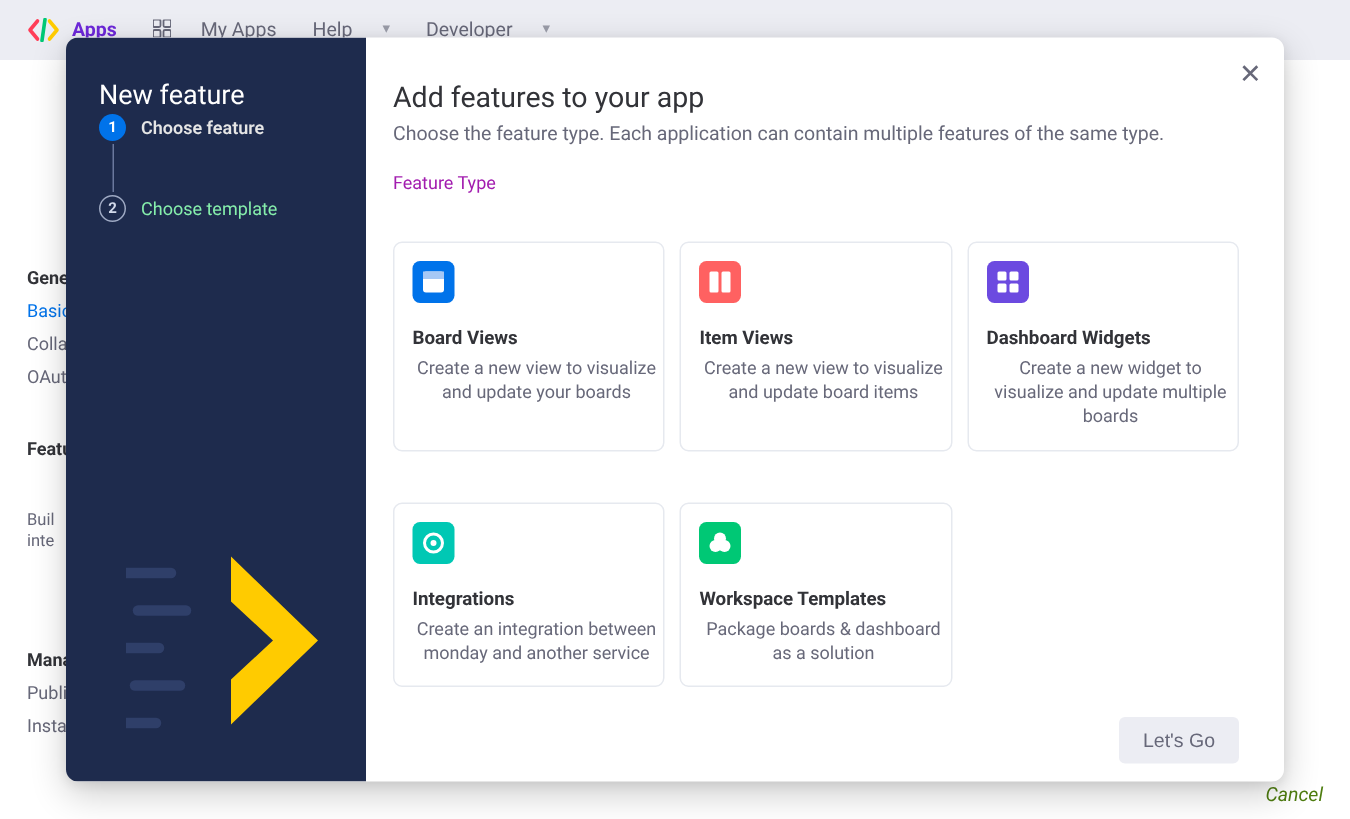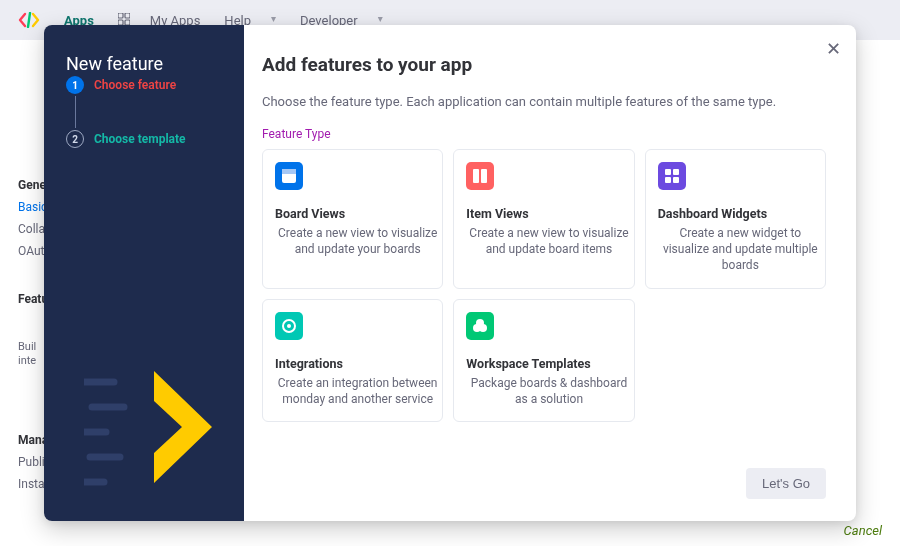--- a/index.html
+++ b/index.html
@@ -27,23 +27,23 @@
     align-items: center;
     gap: 24px;
     height: 40px;
     padding: 0 18px;
     background: #ecedf3;
     font-size: 13px;
   }
   .bg-logo {
     display: flex;
     align-items: center;
-    gap: 24px;
+    gap: 8px;
     font-weight: 700;
-    color: #0f766e;
+    color: #6d28d9;
   }
   .bg-logo svg { display: block; }
   .bg-nav-item {
     display: flex;
     align-items: flex-start;
     gap: 20px;
     color: #676879;
     cursor: pointer;
   }
   .bg-nav-item svg.grid { display: block; }
@@ -130,22 +130,22 @@
     border-radius: 50%;
     display: flex;
     align-items: center;
     justify-content: center;
     font-size: 10px;
     font-weight: 700;
     flex-shrink: 0;
   }
   .step-dot.active { background: #0073ea; color: #ffffff; }
   .step-dot.pending { background: transparent; border: 1.5px solid #9da8c2; color: #d2d9ea; }
-  .step-label { font-size: 12px; color: #14b8a6; font-weight: bold; }
-  .step-label.active { color: #ef4444; font-weight: 600; text-align: right; }
+  .step-label { font-size: 12px; color: #86efac; }
+  .step-label.active { color: #e5e5e5; font-weight: 600; text-align: right; }
   .step-connector {
     width: 1px;
     height: 32px;
     background: #6a789d;
     margin-left: 9px;
   }
 
   
   .arrow-deco {
     position: absolute;
@@ -172,23 +172,23 @@
     height: 24px;
     border: none;
     background: transparent;
     color: #676879;
     font-size: 18px;
     line-height: 1;
     cursor: pointer;
   }
   .content-title {
     font-size: 19px;
-    font-weight: 700;
+    font-weight: 400;
     color: #323338;
-    margin: 0 0 18px 0;
+    margin: 0 0 6px 0;
   }
   .content-sub {
     font-size: 13px;
     color: #676879;
     margin-bottom: 18px;
   }
   .group-label {
     font-size: 12px;
     color: #a21caf;
     margin-bottom: 8px;
@@ -197,20 +197,21 @@
     display: grid;
     grid-template-columns: repeat(3, 1fr);
     gap: 10px;
   }
   .card {
     border: 1px solid #e6e9ef;
     border-radius: 6px;
     padding: 12px 2px 14px 12px;
     cursor: pointer;
     background: #ffffff;
+    margin-top: 24px;
   }
   .card-icon {
     width: 28px;
     height: 28px;
     border-radius: 5px;
     display: flex;
     align-items: center;
     justify-content: center;
     margin-bottom: 16px;
   }

